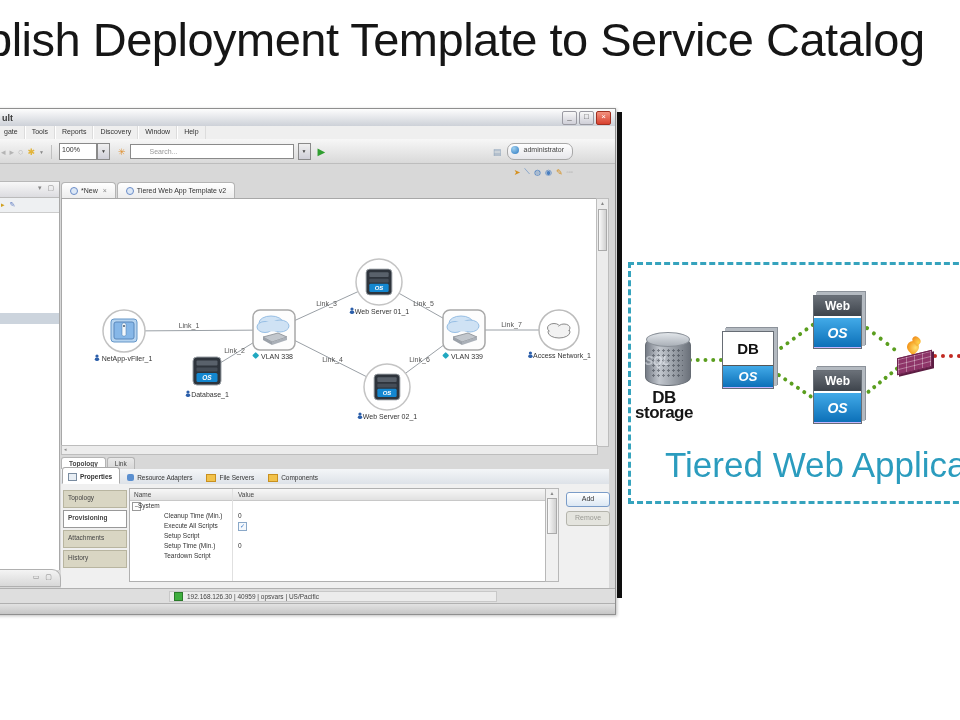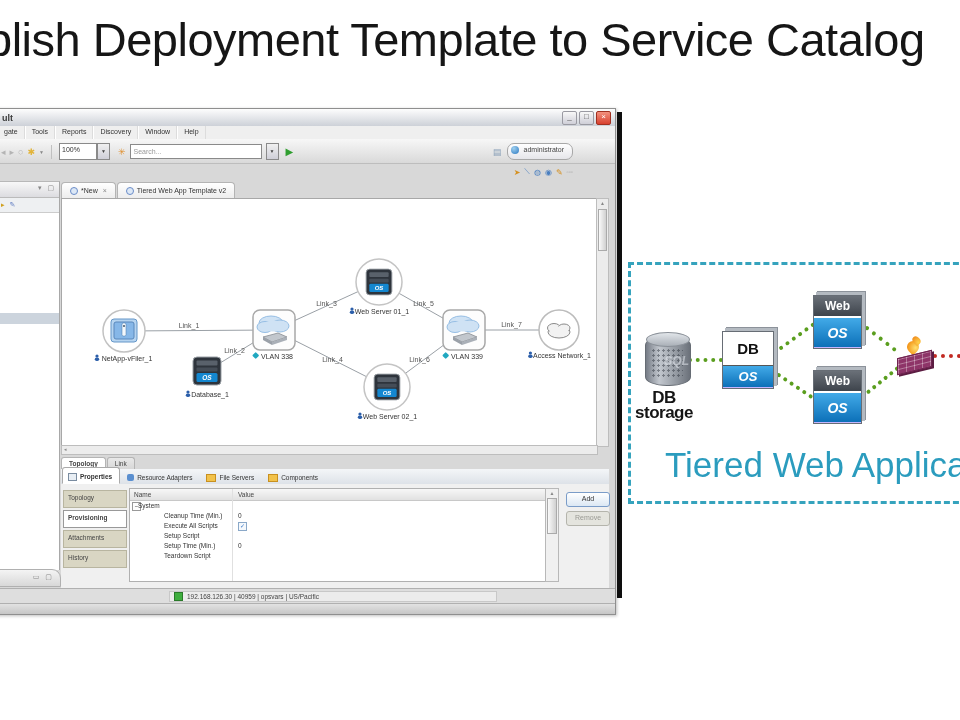--- a/index.html
+++ b/index.html
@@ -39,21 +39,21 @@
   .ghost{color:#b4b4b4;font-size:9px;}
   .star{color:#e2b43a;font-size:9px;}
   .tiny-caret{color:#888;font-size:5px;}
   .tb-sep{width:1px;height:14px;background:#c0c0c0;margin:0 3px;}
   .zoom-combo{display:flex;}
   .zoom-box{width:32px;height:13px;background:#fff;border:1px solid #8a8a8a;font-size:7px;padding:2px 2px 0;}
   .combo-btn{width:11px;height:15px;background:linear-gradient(#f0f0f0,#cfcfd8);border:1px solid #8a8a8a;
     font-size:5px;text-align:center;line-height:14px;color:#444;}
   .wand{color:#e09030;font-size:9px;margin-left:4px;}
   .search-input{width:124px;height:13px;border:1px solid #8a8a8a;background:#fff;font-size:7px;
-    padding:0 3px;font-family:"Liberation Sans",sans-serif;color:#333;}
+    padding:0 19px;font-family:"Liberation Sans",sans-serif;color:#333;}
   .search-input::placeholder{color:#999;}
   .play-btn{color:#2f9e2f;font-size:10px;margin-left:3px;}
   .tb-right{position:absolute;right:42px;top:4px;display:flex;align-items:center;gap:5px;}
   .page-ic{color:#8aa0b8;font-size:9px;}
   .admin-pill{height:13px;border:1px solid #a8a8a8;border-radius:7px;background:linear-gradient(#ffffff,#e6e6ea);
     font-size:7px;padding:2px 8px 0 16px;position:relative;color:#444;}
   .admin-dot{position:absolute;left:3px;top:2px;width:8px;height:8px;border-radius:50%;
     background:radial-gradient(circle at 35% 30%,#9fd0f0,#2b78c0);}
   .toolbar2{position:absolute;left:0;top:56px;right:42px;height:14px;display:flex;
     justify-content:flex-end;gap:4px;align-items:center;}
@@ -147,21 +147,21 @@
   .dot-line{position:absolute;height:0;border-top:4.5px dotted #5a9e1e;transform-origin:0 0;}
   .dot-line.red{border-top-color:#c22a22;}
   .cyl{position:absolute;left:14px;top:67px;width:44px;height:54px;}
   .cyl-body{position:absolute;left:0;top:4px;width:44px;height:48px;
     background:linear-gradient(90deg,#767c86,#c2c7ce 30%,#9298a0 70%,#6b717a);
     border-radius:22px/9px;border:1px solid #666c74;}
   .cyl-top{position:absolute;left:1px;top:0;width:42px;height:13px;border-radius:50%;
     background:linear-gradient(#e2e6ea,#aab0b8);border:1px solid #8a9098;}
   .cyl-dots{position:absolute;left:6px;top:16px;width:32px;height:30px;
     background-image:radial-gradient(rgba(40,45,55,0.45) 1px,transparent 1.4px);background-size:5px 5px;}
-  .cyl-sql{position:absolute;left:0;top:22px;width:44px;text-align:right;font-size:12px;font-weight:bold;
+  .cyl-sql{position:absolute;left:0;top:22px;width:44px;text-align:left;font-size:12px;font-weight:bold;
     font-style:italic;color:rgba(235,240,245,0.5);}
   .storage-label{position:absolute;left:-8px;top:125px;width:82px;text-align:center;font-size:17px;
     font-weight:bold;color:#151515;line-height:15px;letter-spacing:-0.5px;}
   .box3d{position:absolute;border:1px solid #676d75;background:#c4b5fd;
     box-shadow:3px -3px 0 0 #b4bac1,4px -4px 0 0 #8c929a;}
   .dbbox{left:91px;top:66px;width:50px;height:56px;}
   .dbbox .box-top{height:33px;display:flex;align-items:center;justify-content:center;
     font-weight:bold;font-size:15px;color:#101010;border-bottom:1px solid #555;background:#fff;}
   .box-os{display:flex;align-items:center;justify-content:center;color:#fff;font-weight:bold;
     font-style:italic;background:linear-gradient(#42aae8,#0c70b8);}

